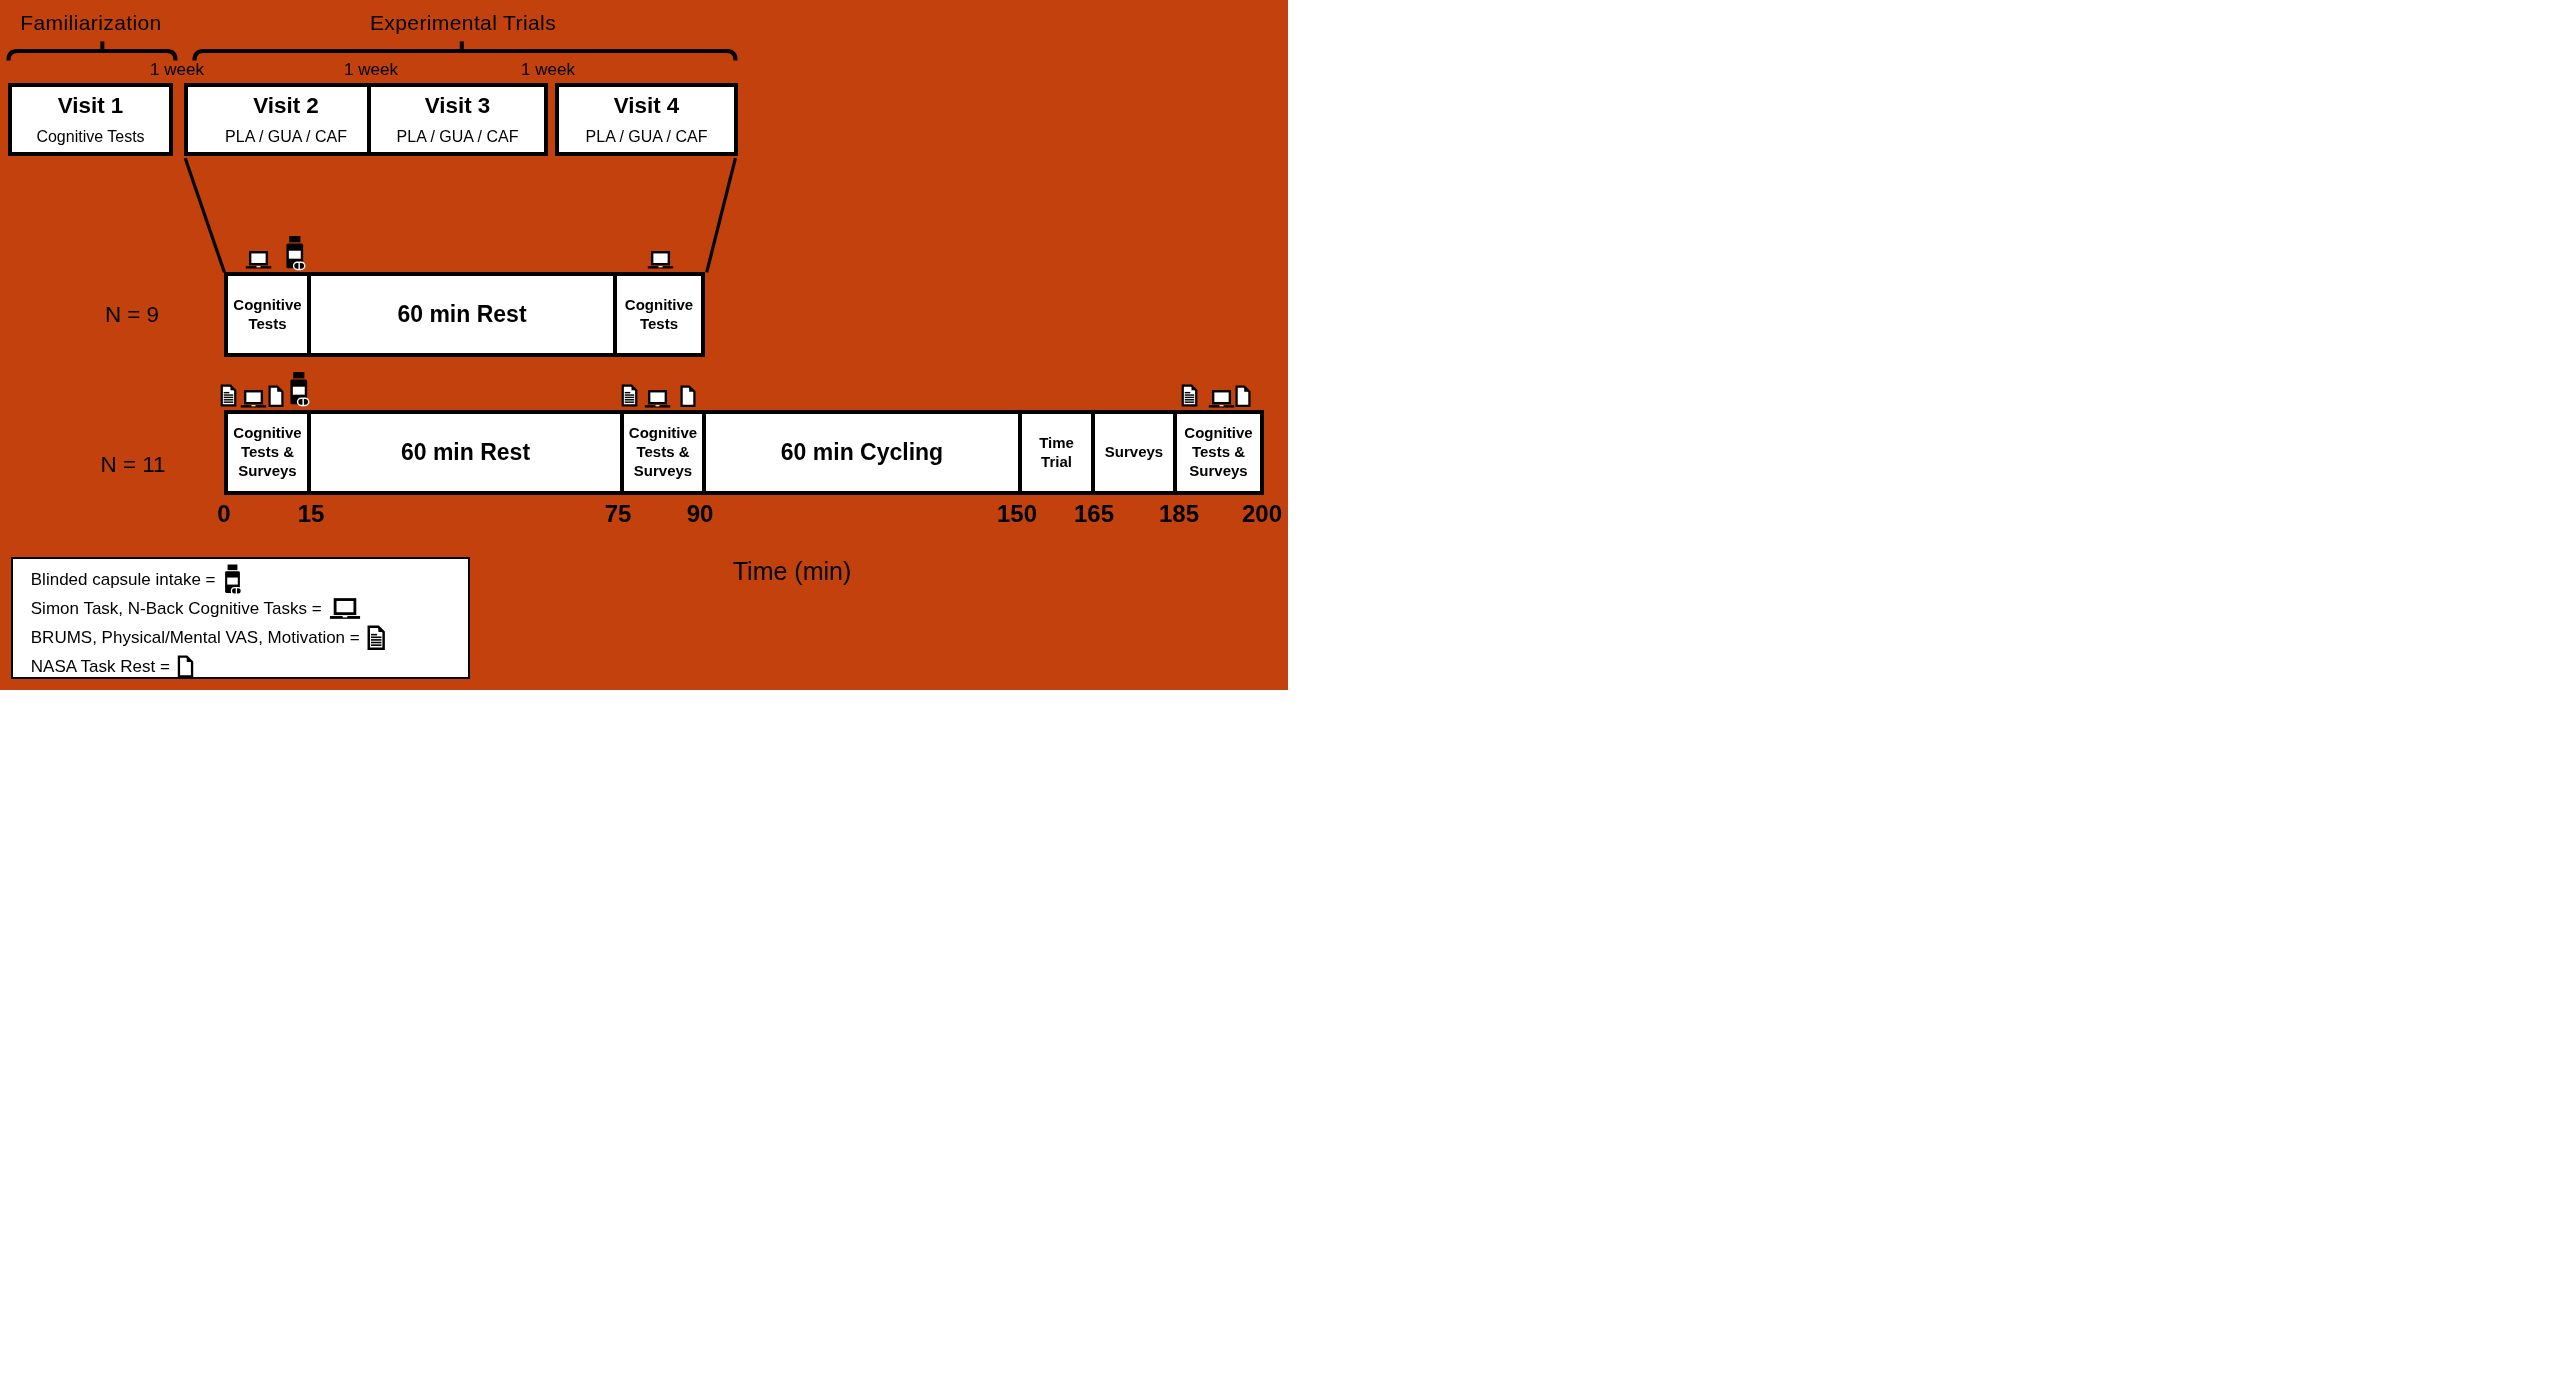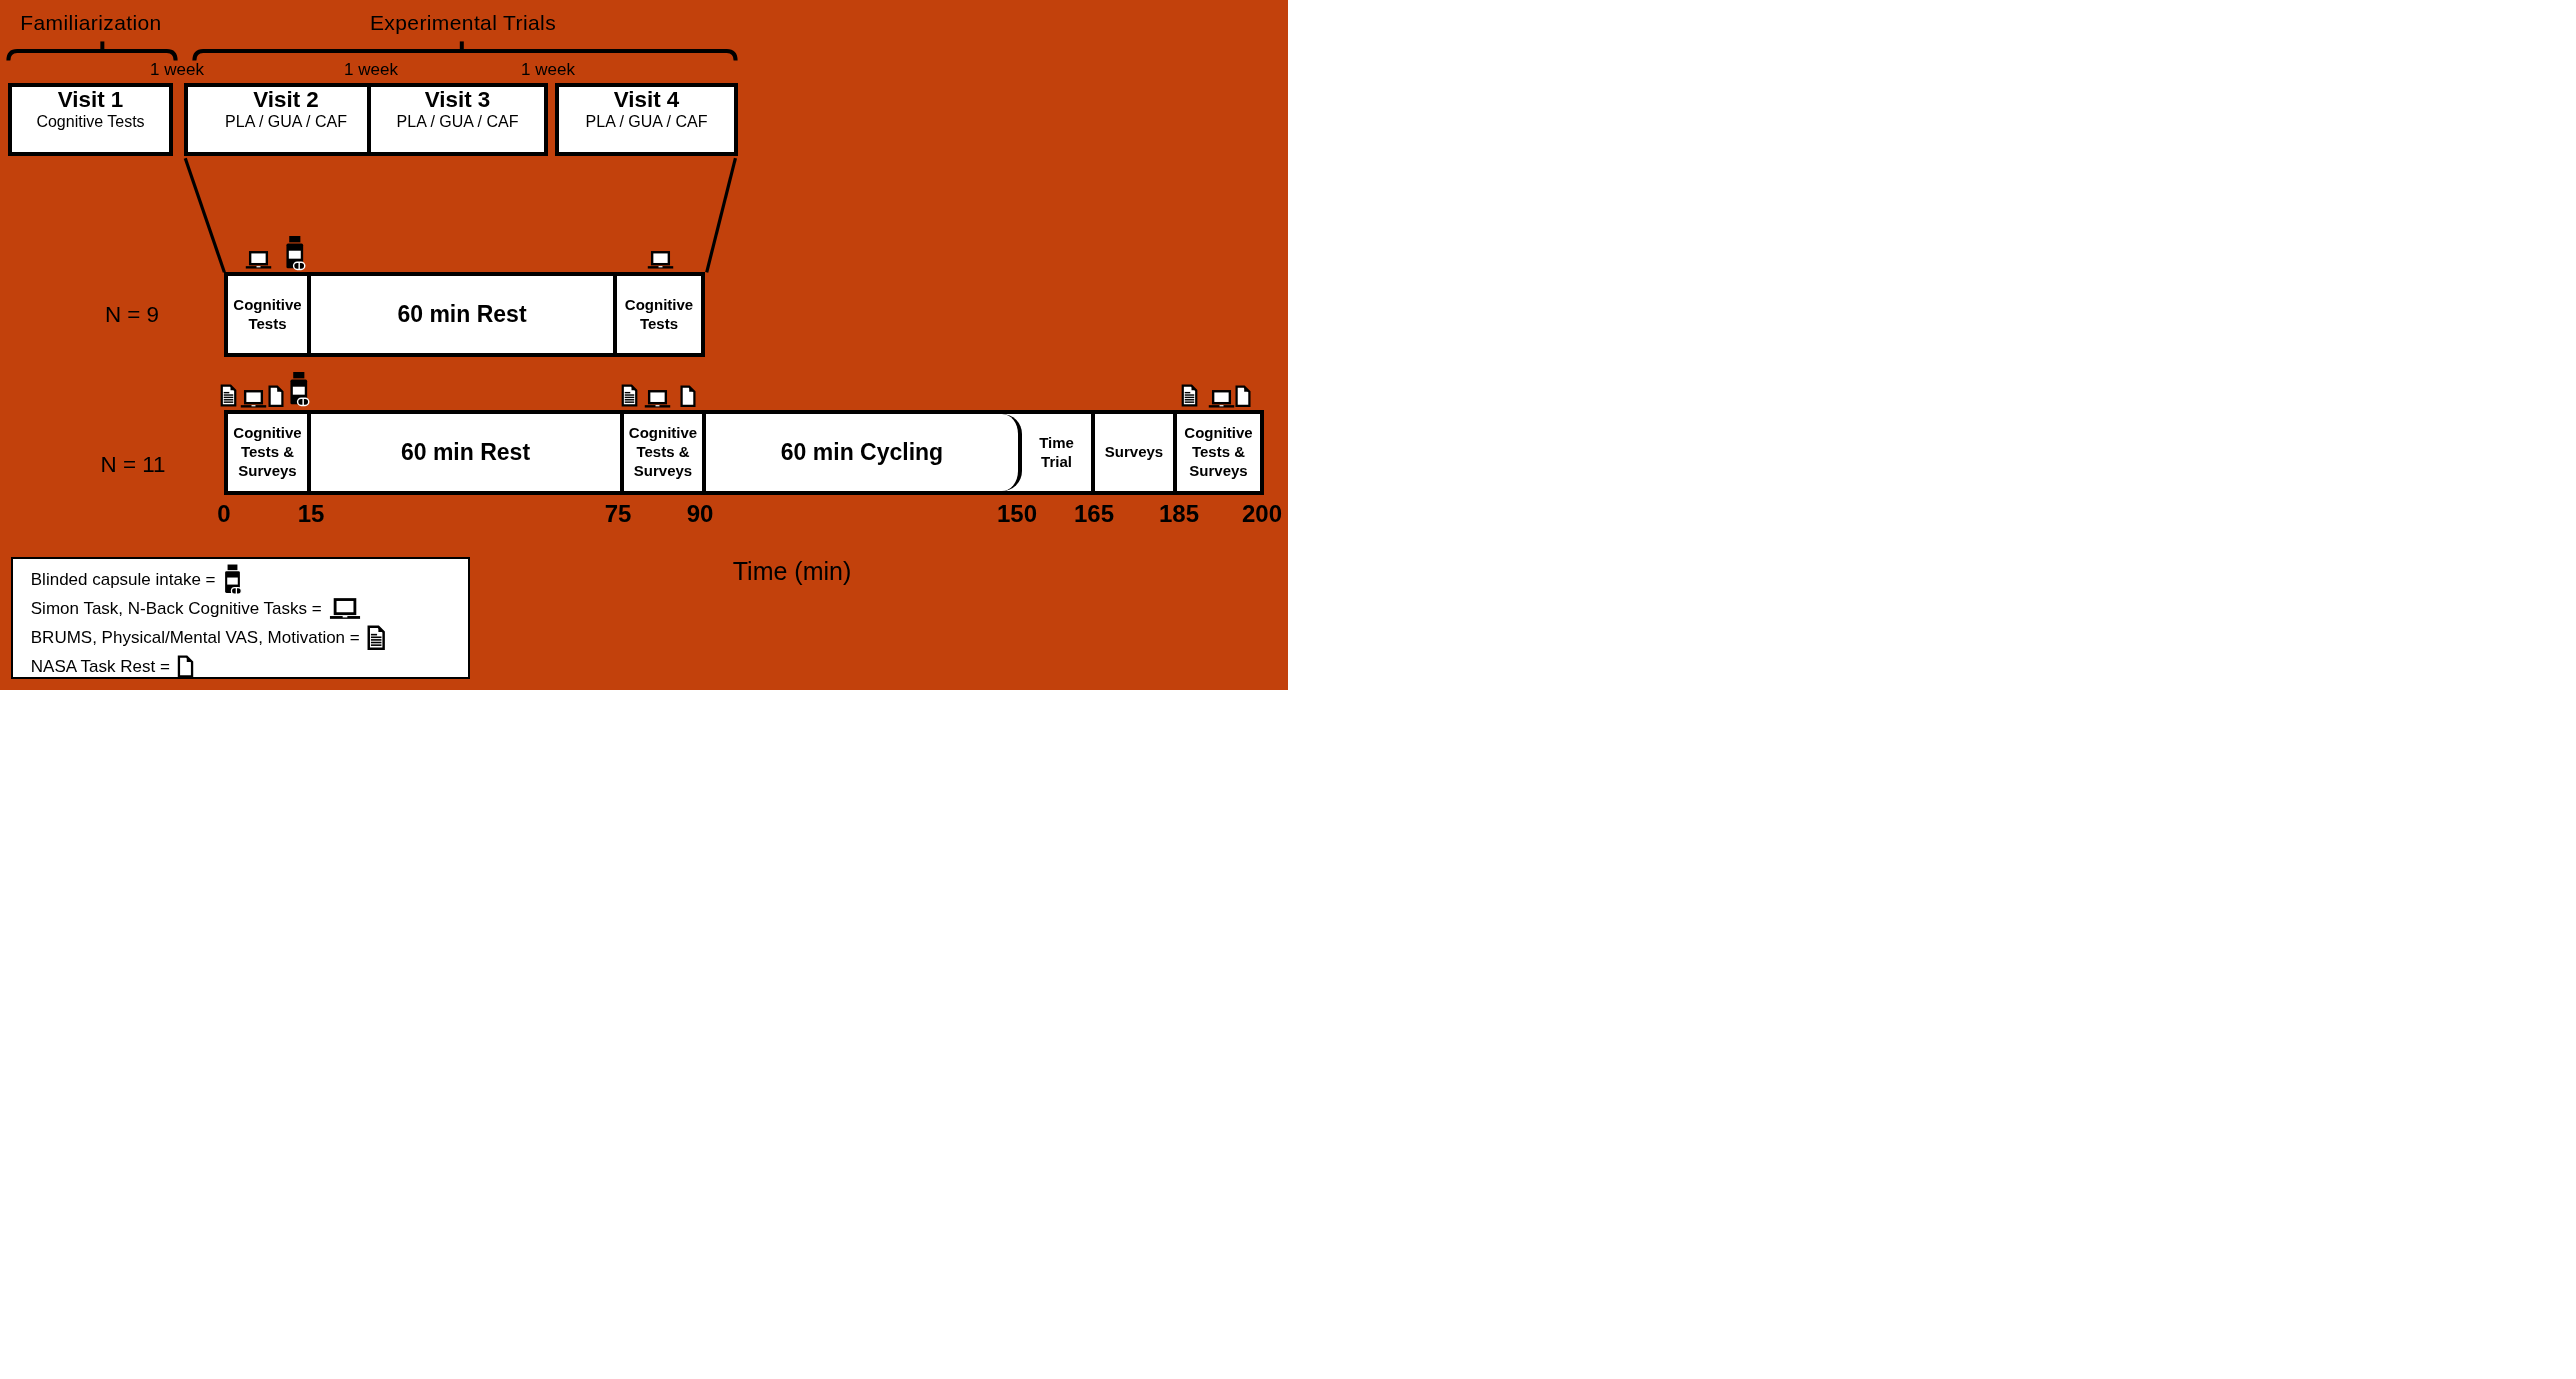--- a/index.html
+++ b/index.html
@@ -3,21 +3,21 @@
 <meta charset="utf-8">
 <style>
   html,body{margin:0;padding:0;background:#ffffff;}
   body{font-family:"Liberation Sans", sans-serif; color:#000;}
   .fig{position:relative;width:1288px;height:690px;background:#c2410c;overflow:hidden;}
   .abs{position:absolute;}
   .cx{transform:translateX(-50%);white-space:nowrap;}
   .phase-label{font-size:21px;letter-spacing:0.4px;}
   .week-label{font-size:17px;}
   .visit-box{box-sizing:border-box;border:4px solid #000;background:#fff;
-    display:flex;flex-direction:column;align-items:center;gap:0;text-align:center;}
+    display:flex;flex-direction:column;align-items:center;justify-content:center;gap:9px;text-align:center;}
   .visit-title{font-size:22.4px;font-weight:bold;}
   .visit-sub{font-size:16px;}
   .row{box-sizing:border-box;border:4px solid #000;display:flex;background:#fff;}
   .seg{box-sizing:border-box;border-right:4px solid #000;display:flex;align-items:center;justify-content:center;
     text-align:center;font-weight:bold;font-size:15px;line-height:1.25;padding:0 1.6px;overflow:hidden;}
   .seg:last-child{border-right:none;}
   .seg.big{font-size:23px;}
   .group-label{font-size:22.4px;font-weight:normal;transform:translate(-50%,-50%);white-space:nowrap;}
   .tick{font-size:24px;font-weight:bold;}
   .axis-label{font-size:25px;}
@@ -158,21 +158,21 @@
   </svg>
   <svg class="abs" style="left:1235px;top:385px;" width="16" height="22.4" viewBox="0 0 20 28">
     <path d="M2,2 H11.5 L18,8.5 V26 H2 Z" fill="#fff" stroke="#000" stroke-width="2.8"></path>
     <path d="M11.5,2 L11.5,8.5 L18,8.5 Z" fill="#000"></path>
   </svg>
 
   <div class="abs row" style="left:224px;top:410px;width:1040px;height:85px;">
     <div class="seg" style="flex:0 0 83px;">Cognitive Tests &amp; Surveys</div>
     <div class="seg big" style="flex:0 0 313px;">60 min Rest</div>
     <div class="seg" style="flex:0 0 82px;">Cognitive Tests &amp; Surveys</div>
-    <div class="seg big" style="flex:1 1 auto;border-radius:20px;">60 min Cycling</div>
+    <div class="seg big" style="flex:1 1 auto;">60 min Cycling</div>
     <div class="seg" style="flex:0 0 73px;">Time Trial</div>
     <div class="seg" style="flex:0 0 82px;">Surveys</div>
     <div class="seg" style="flex:0 0 83px;">Cognitive Tests &amp; Surveys</div>
   </div>
 
   <span class="abs cx tick" style="left:224px;top:500px;">0</span>
   <span class="abs cx tick" style="left:311px;top:500px;">15</span>
   <span class="abs cx tick" style="left:618px;top:500px;">75</span>
   <span class="abs cx tick" style="left:700px;top:500px;">90</span>
   <span class="abs cx tick" style="left:1017px;top:500px;">150</span>

